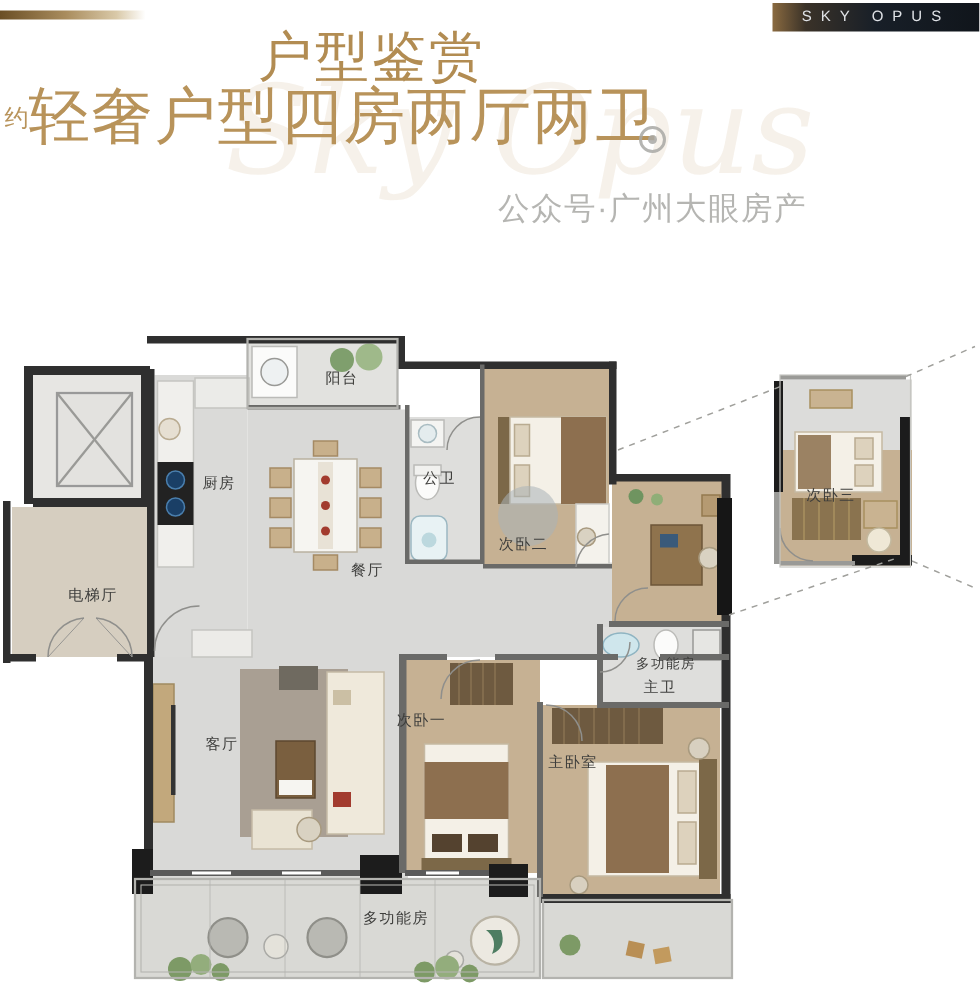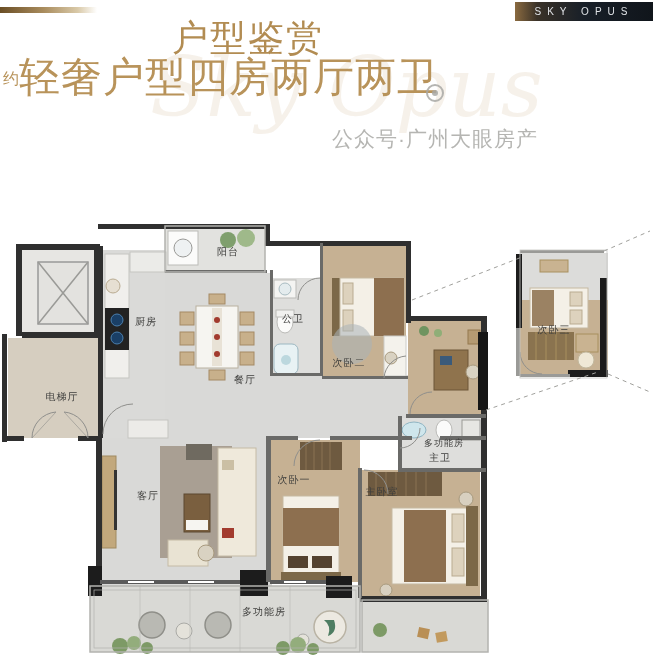--- a/index.html
+++ b/index.html
@@ -316,17 +316,17 @@
   
   <div class="room-label" style="left:228px;top:252px">阳台</div>
   <div class="room-label" style="left:146px;top:322px">厨房</div>
   <div class="room-label" style="left:245px;top:380px">餐厅</div>
   <div class="room-label" style="left:293px;top:319px">公卫</div>
   <div class="room-label" style="left:349px;top:363px">次卧二</div>
   <div class="room-label small" style="left:444px;top:405px">多功能房</div>
   <div class="room-label" style="left:554px;top:330px">次卧三</div>
   <div class="room-label" style="left:62px;top:397px">电梯厅</div>
   <div class="room-label" style="left:148px;top:496px">客厅</div>
-  <div class="room-label" style="left:294px;top:480px">次卧一</div>
+  <div class="room-label" style="left:281px;top:480px">次卧一</div>
   <div class="room-label" style="left:440px;top:458px">主卫</div>
-  <div class="room-label" style="left:382px;top:492px">主卧室</div>
+  <div class="room-label" style="left:382px;top:508px">主卧室</div>
   <div class="room-label" style="left:264px;top:612px">多功能房</div>
 </div>
 
 </body></html>

